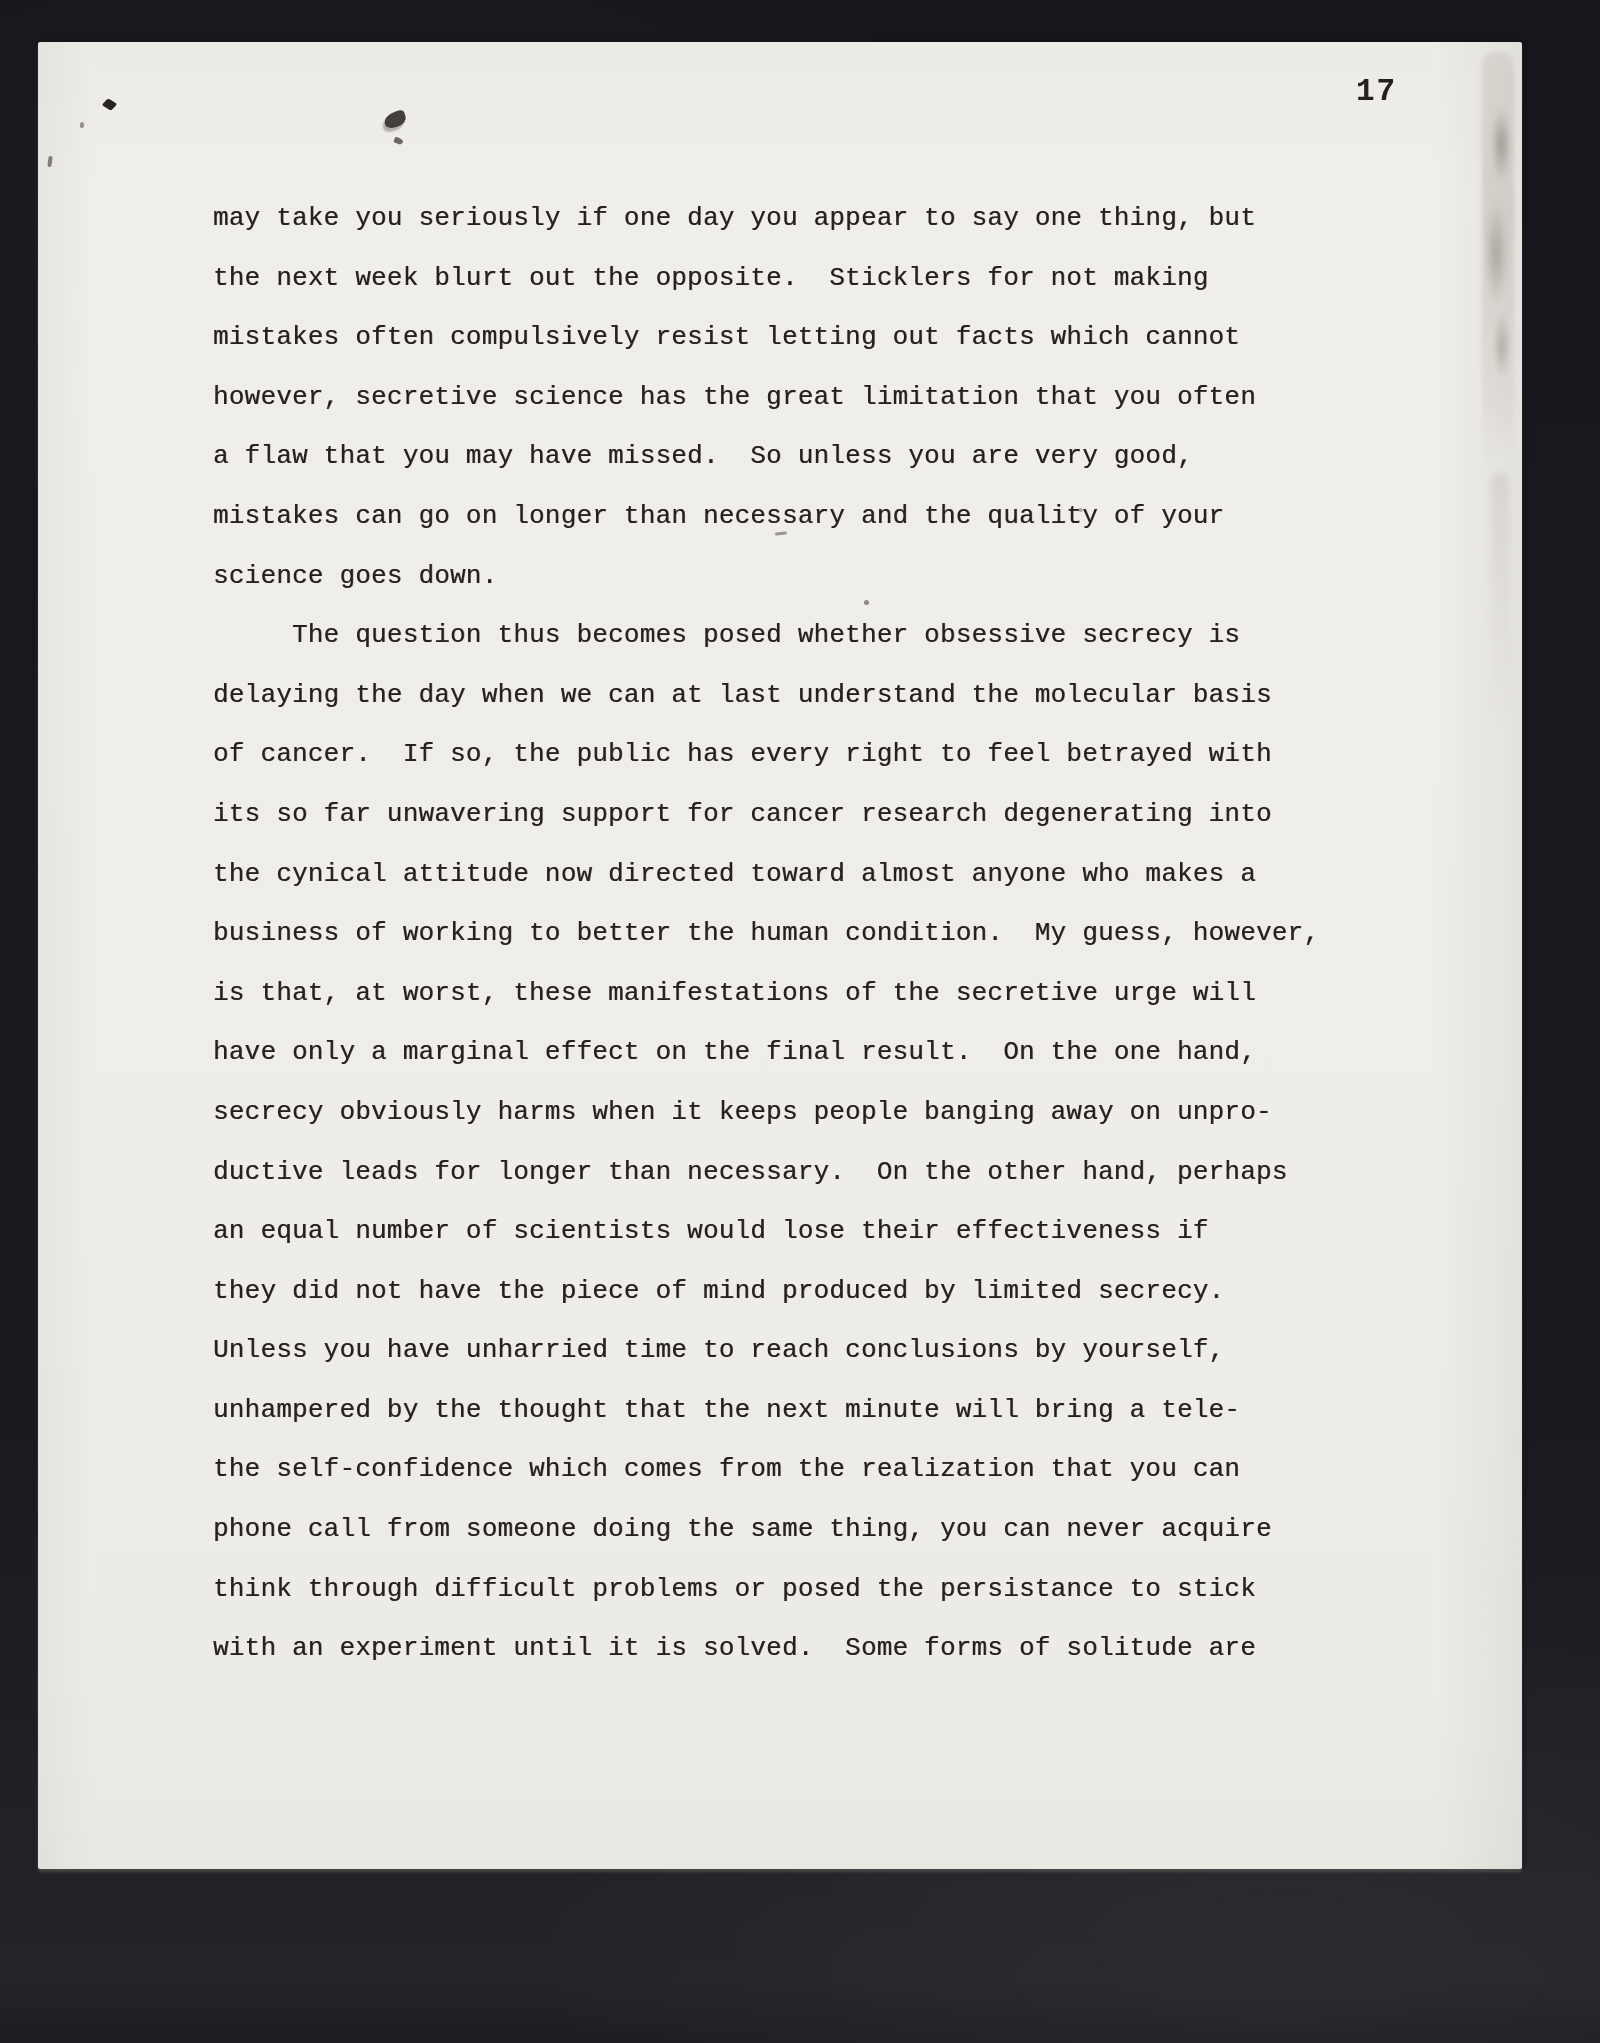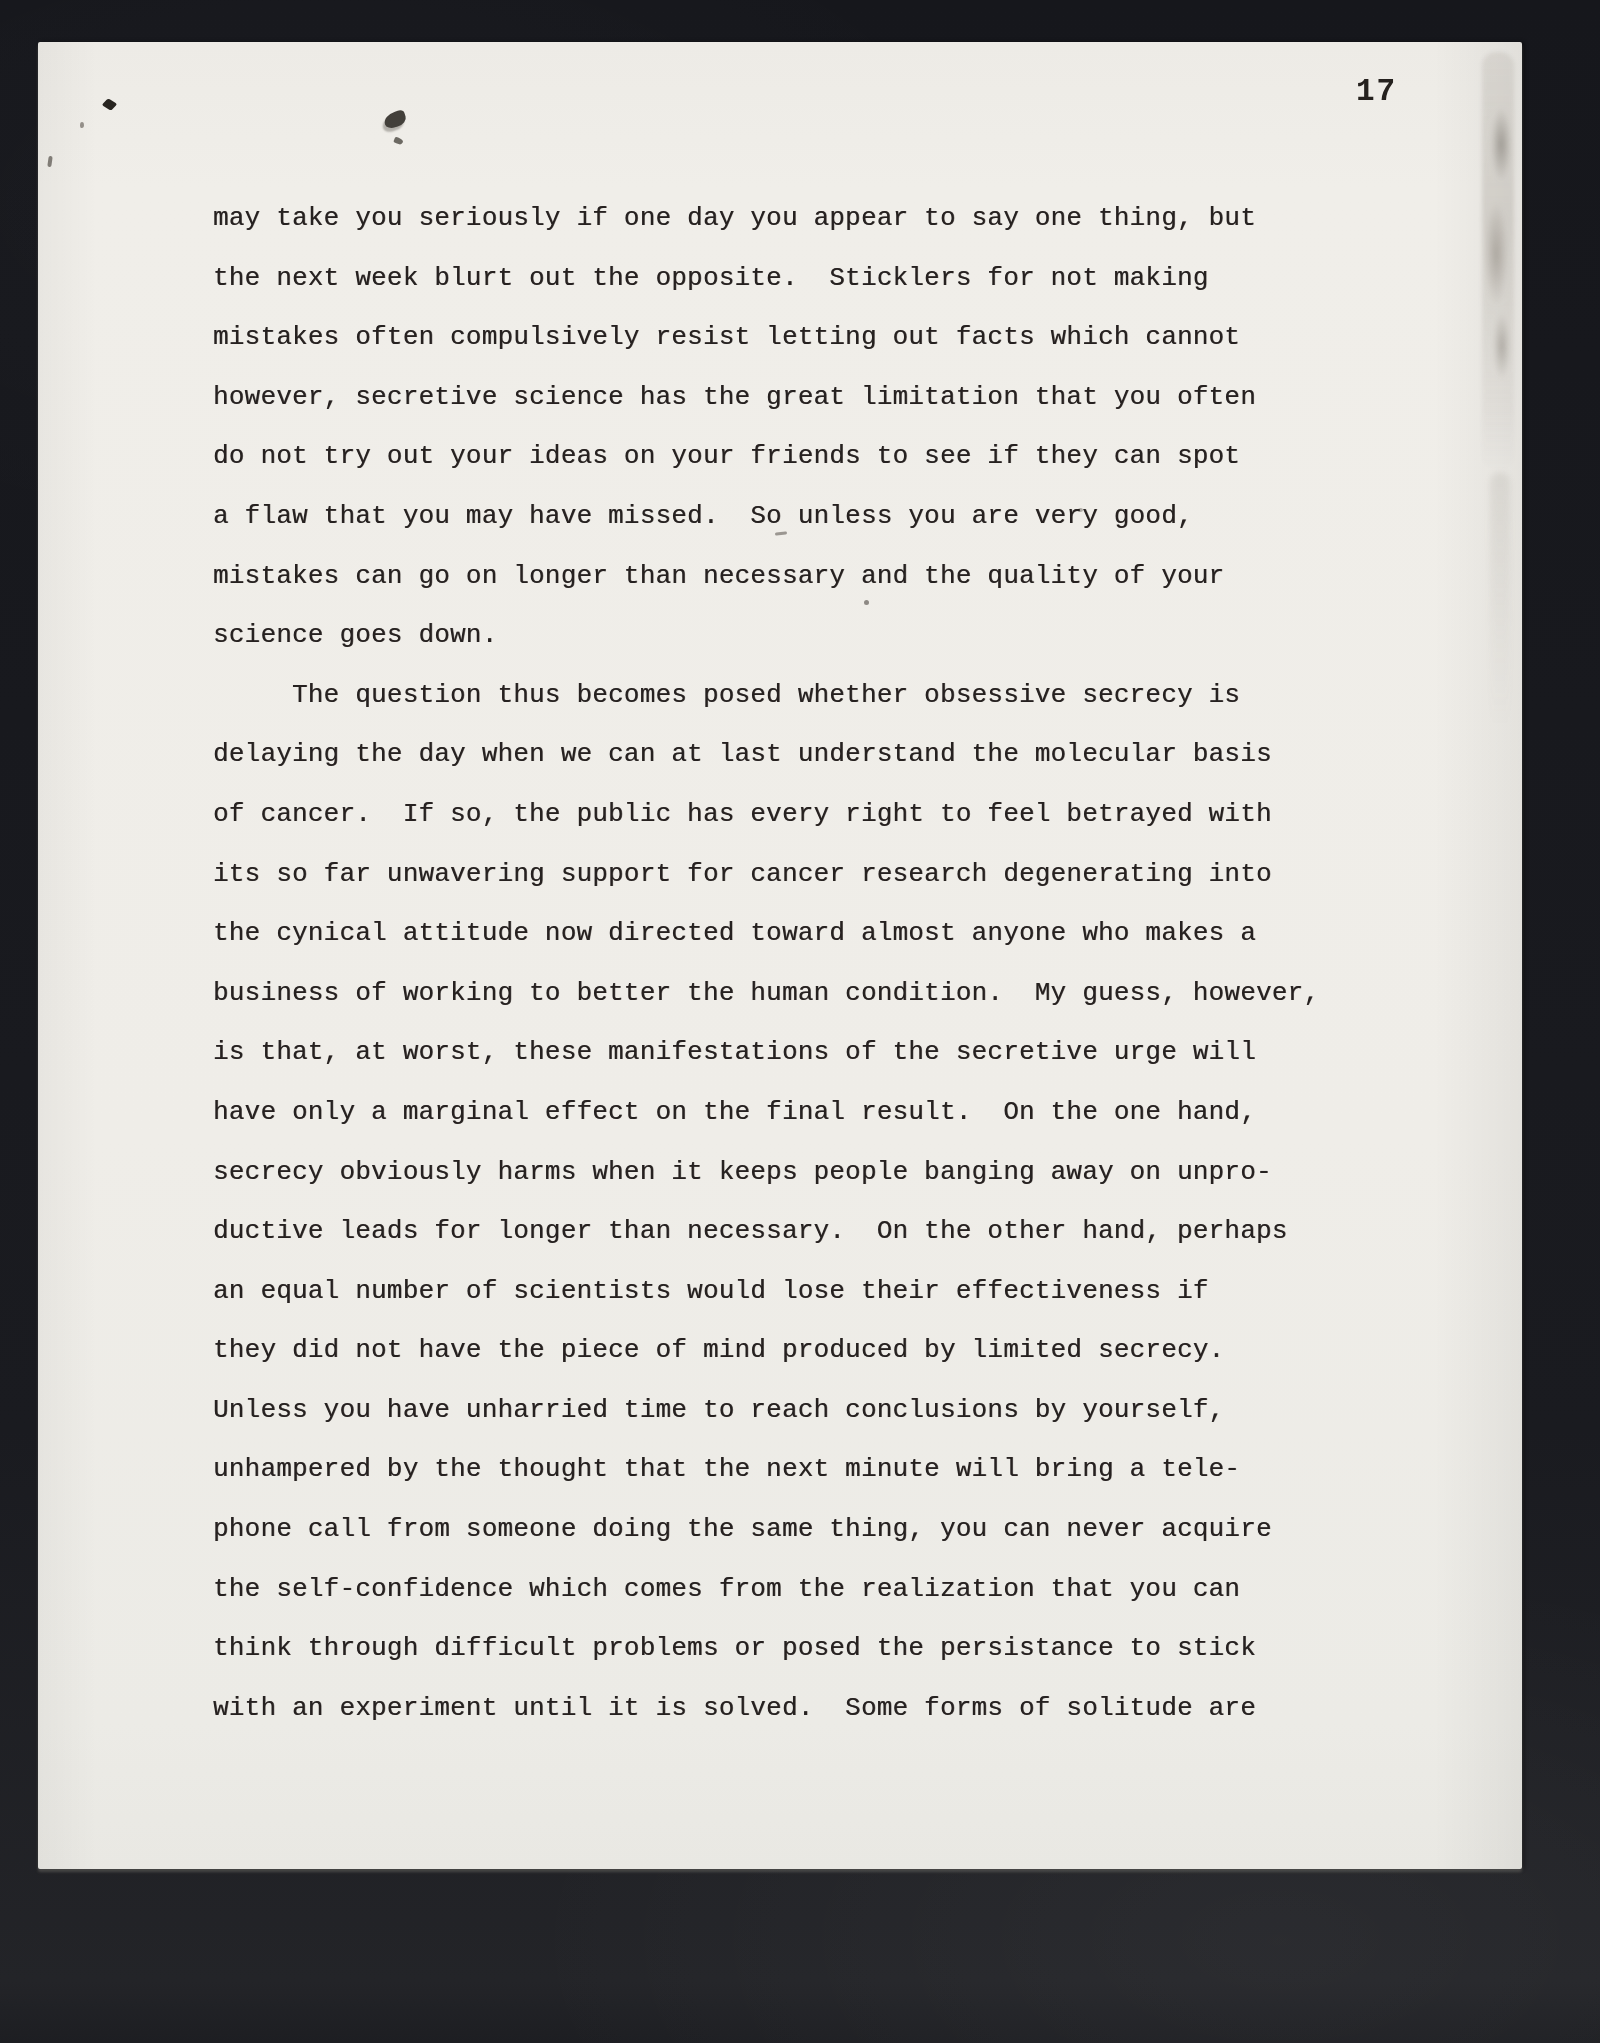--- a/index.html
+++ b/index.html
@@ -168,36 +168,35 @@
   <span class="streak-right-low"></span>
   <span class="dot-a"></span>
   <span class="dot-b"></span>
   <span class="dot-c"></span>
 
   <div class="text-block">
     <div class="line">may take you seriously if one day you appear to say one thing, but</div>
     <div class="line">the next week blurt out the opposite.  Sticklers for not making</div>
     <div class="line">mistakes often compulsively resist letting out facts which cannot</div>
     <div class="line">however, secretive science has the great limitation that you often</div>
-    <div class="line">do not try out your ideas on your friends to see if they can spot</div>
     <div class="line">a flaw that you may have missed.  So unless you are very good,</div>
     <div class="line">mistakes can go on longer than necessary and the quality of your</div>
     <div class="line">science goes down.</div>
     <div class="line">     The question thus becomes posed whether obsessive secrecy is</div>
     <div class="line">delaying the day when we can at last understand the molecular basis</div>
     <div class="line">of cancer.  If so, the public has every right to feel betrayed with</div>
     <div class="line">its so far unwavering support for cancer research degenerating into</div>
     <div class="line">the cynical attitude now directed toward almost anyone who makes a</div>
     <div class="line">business of working to better the human condition.  My guess, however,</div>
     <div class="line">is that, at worst, these manifestations of the secretive urge will</div>
     <div class="line">have only a marginal effect on the final result.  On the one hand,</div>
     <div class="line">secrecy obviously harms when it keeps people banging away on unpro-</div>
     <div class="line">ductive leads for longer than necessary.  On the other hand, perhaps</div>
     <div class="line">an equal number of scientists would lose their effectiveness if</div>
     <div class="line">they did not have the piece of mind produced by limited secrecy.</div>
     <div class="line">Unless you have unharried time to reach conclusions by yourself,</div>
     <div class="line">unhampered by the thought that the next minute will bring a tele-</div>
+    <div class="line">the self-confidence which comes from the realization that you can</div>
     <div class="line">phone call from someone doing the same thing, you can never acquire</div>
-    <div class="line">the self-confidence which comes from the realization that you can</div>
     <div class="line">think through difficult problems or posed the persistance to stick</div>
     <div class="line">with an experiment until it is solved.  Some forms of solitude are</div>
   </div>
 </div>
 
 </body></html>

